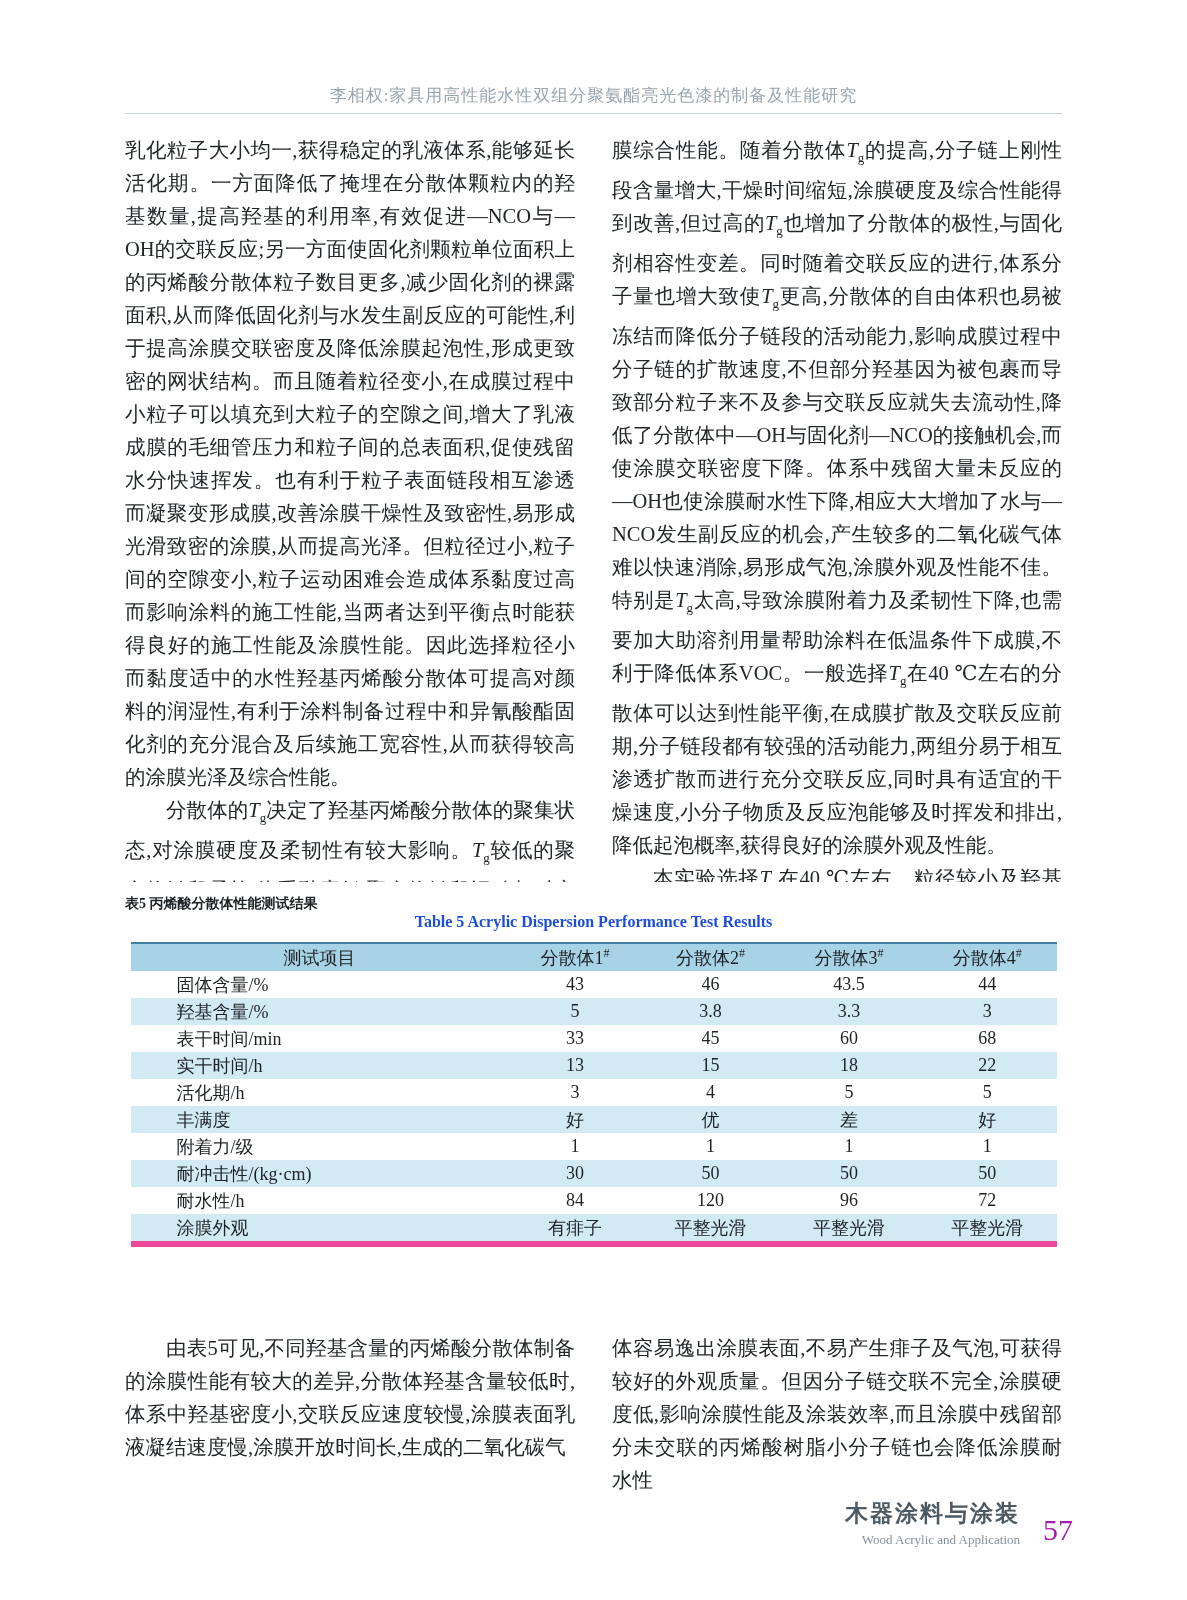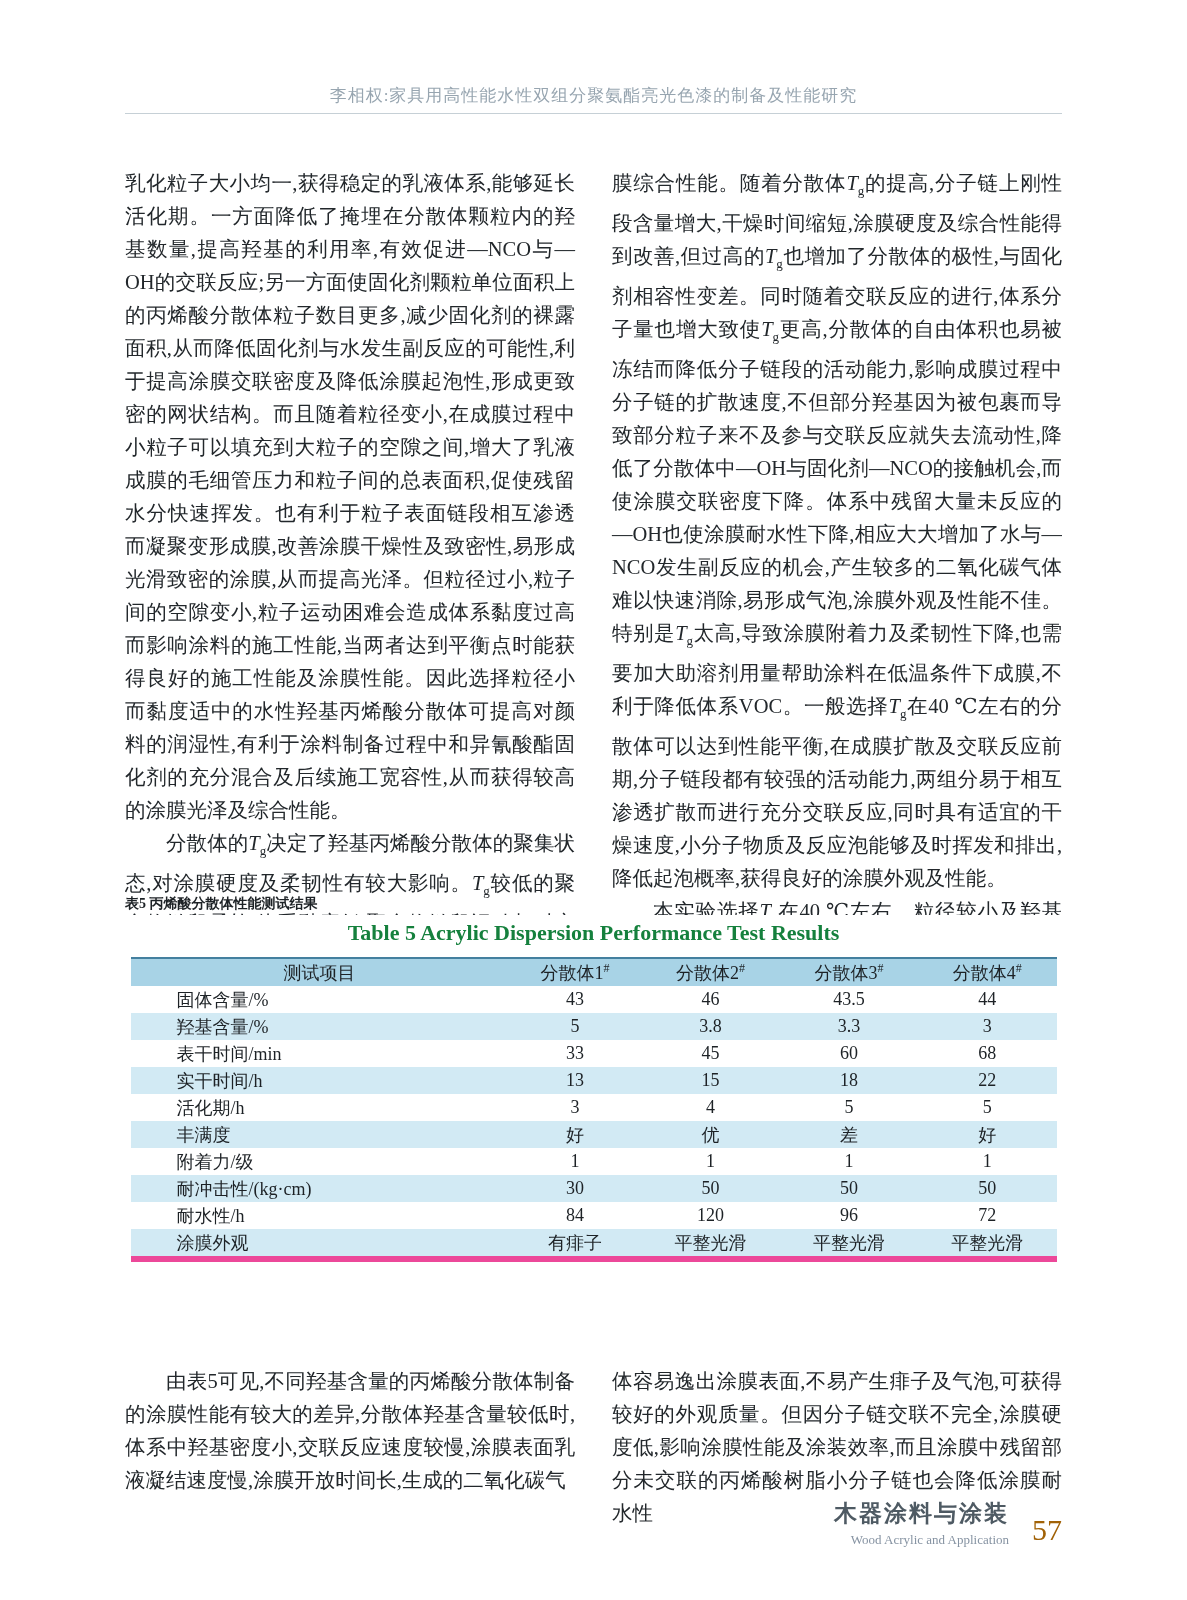--- a/index.html
+++ b/index.html
@@ -11,59 +11,59 @@
   .running-head {
     position:absolute; top:84px; left:125px; width:937px;
     text-align:center; font-size:17px; letter-spacing:1px; color:#97a5b0;
   }
   .head-rule {
     position:absolute; top:113px; left:125px; width:937px; height:1px;
     background:#c6d0d6;
   }
   .columns {
     position:absolute; left:125px; width:937px;
-    display:flex; gap:37px;margin-top:33px;
+    display:flex; gap:37px;
   }
   .columns.top { top:134px; height:748px; overflow:hidden; }
   .columns.bottom { top:1332px; height:164px; overflow:hidden; }
   .col { width:450px; font-size:20.5px; line-height:33px; text-align:justify; }
   .col p { margin:0; }
   .col p.indent { text-indent:2em; }
   sub { font-size:13px; }
   sup { font-size:12px; }
 
   .table-block { position:absolute; top:895px; left:125px; width:937px; }
   .tbl-title-cn { text-align:left; font-size:14px; font-weight:bold; color:#1d2226; }
-  .tbl-title-en { text-align:center; font-size:22px; font-weight:bold; margin-top:7px; color:#15803d; }
+  .tbl-title-en { text-align:center; font-size:16px; font-weight:bold; color:#1d4ed8; }
   table.results {
     width:926px; margin:11px auto 16px; border-collapse:collapse;
     font-size:18px; color:#1d2226;
   }
   table.results thead tr { background:#a8d3e6; border-top:2px solid #44809f; }
   table.results tbody tr:nth-child(even) { background:#d2eaf4; }
   table.results tbody tr:last-child { border-bottom:6px solid #ec4899; }
   table.results th, table.results td {
     height:27px; padding:0 2px; font-weight:normal; text-align:center;
   }
   table.results th:first-child { width:330px; }
   table.results td.row-label { text-align:left; padding-left:46px; width:330px; }
 
   .footer {
-    position:absolute; right:125px; top:1498px;
+    position:absolute; right:114px; top:1498px;
     display:flex; align-items:flex-end;margin-left:48px;
   }
   .footer-names { text-align:right; padding-right:10px; }
   .footer-cn {
     font-family:"Liberation Sans","DejaVu Sans",sans-serif;
     font-size:23px; font-weight:bold; letter-spacing:2px; color:#4e5a63;
   }
   .footer-en { font-size:13px; color:#8693a2; margin-top:3px; }
   .footer-bar { width:3px; background:#3f628c; }
   .footer-page {
-    font-size:30px; color:#a16207; padding-left:10px;
+    font-size:30px; color:#a21caf; padding-left:10px;
     align-self:center; margin-top:14px;
   }
 </style>
 </head>
 <body>
 
 <div class="page">
 
   <div class="running-head">李相权:家具用高性能水性双组分聚氨酯亮光色漆的制备及性能研究</div>
   <div class="head-rule"></div>

